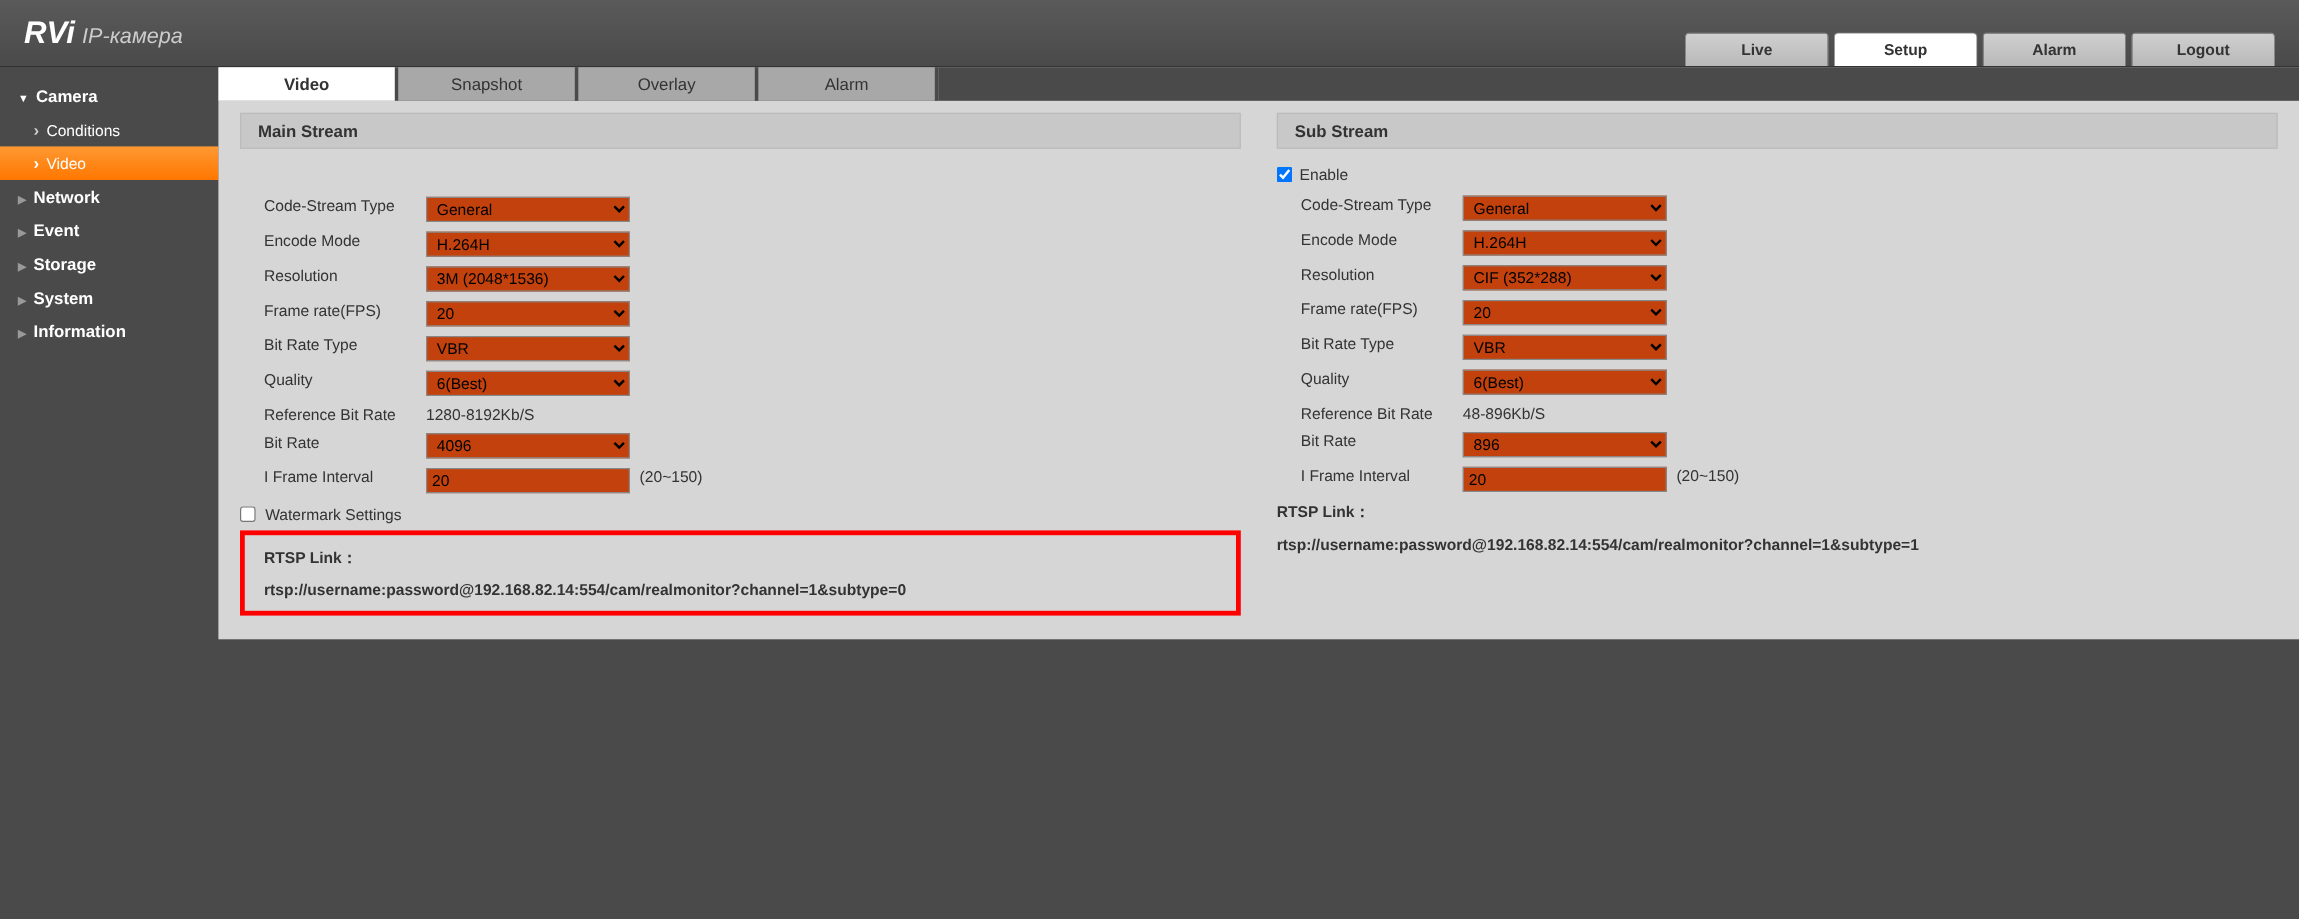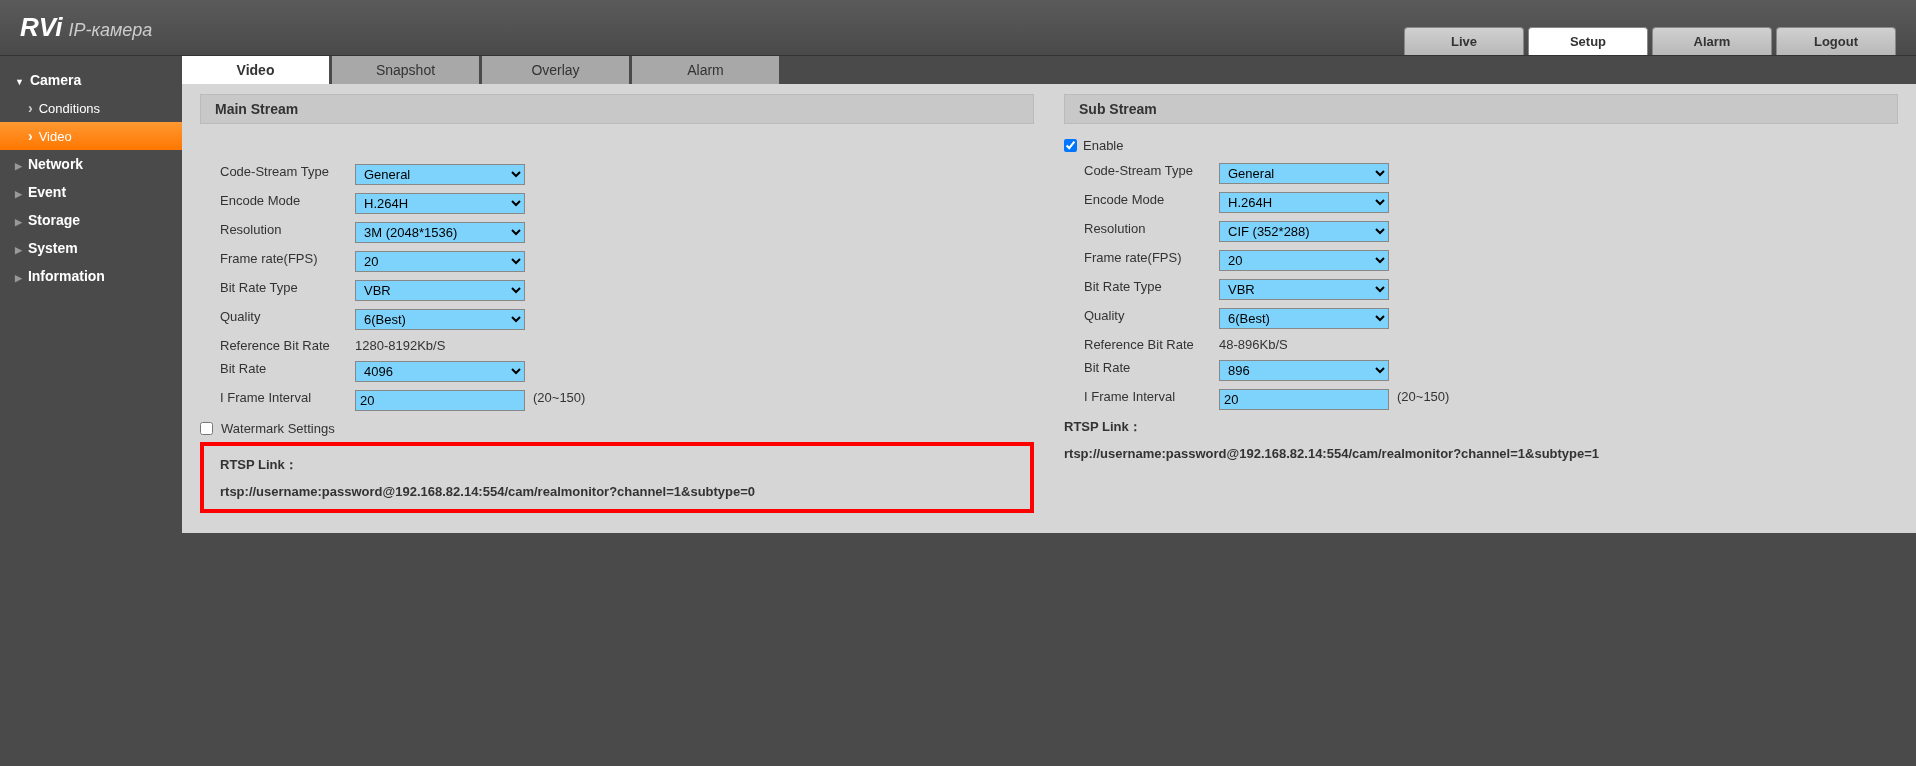--- a/index.html
+++ b/index.html
@@ -96,21 +96,21 @@
 .form-row {
   display: flex;
   align-items: flex-start;
   margin-bottom: 8px;
   padding-left: 20px;
 }
 .form-label { width: 135px; font-size: 13px; }
 .form-control {
   width: 170px;
   border: 1px solid #888;
-  background: #7dd3fc;
+  background: #c2410c;
   padding: 1px 4px;
   font-size: 13px;
   height: 21px;
 }
 .form-hint { margin-left: 8px; font-size: 13px; }
 .checkbox-row { display: flex; align-items: center; gap: 8px; padding-left: 0; margin: 10px 0 6px 0; }
 .rtsp-block { padding-left: 20px; margin-top: 4px; font-size: 13px; font-weight: bold; }
 .rtsp-block.highlight {
   border: 4px solid #ff0000;
   padding: 10px 16px;

